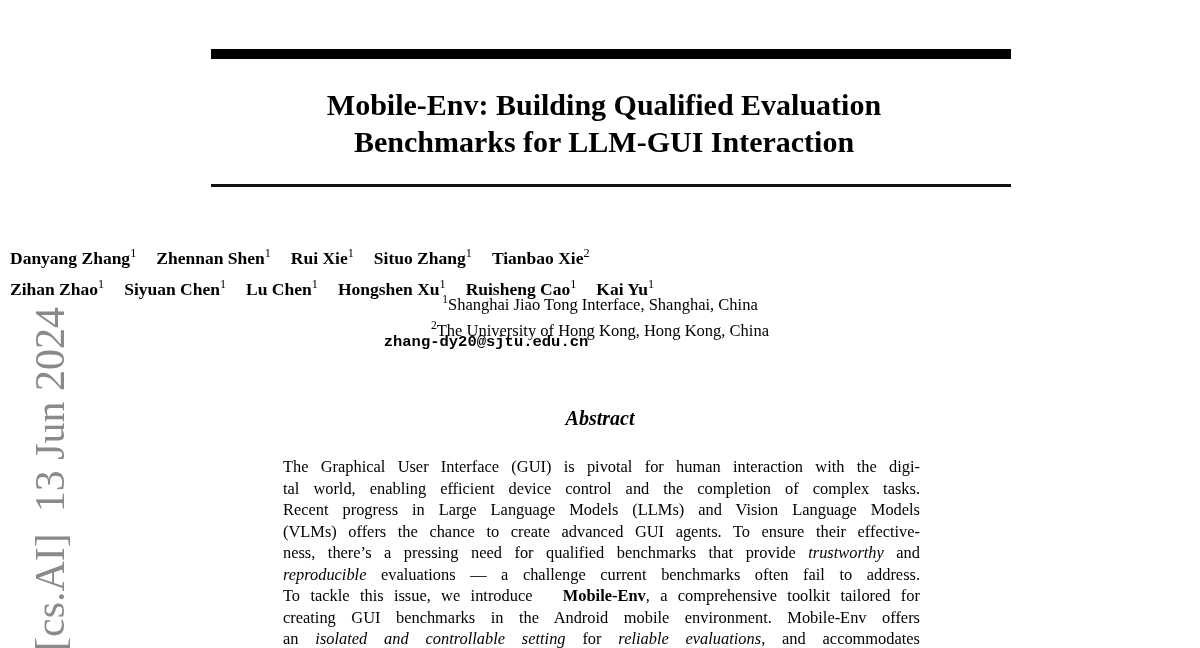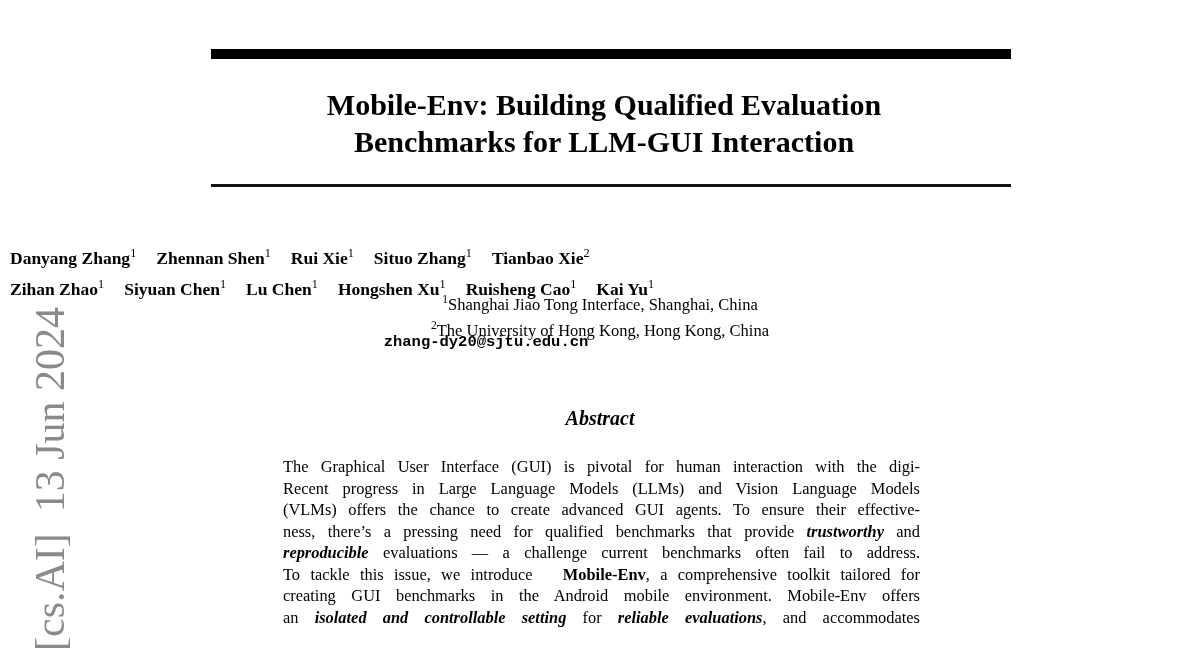--- a/index.html
+++ b/index.html
@@ -99,21 +99,21 @@
     width: 637px;
     font-size: 16.4px;
     line-height: 21.5px;
   }
   .abs-line {
     text-align: justify;
     text-align-last: justify;
     white-space: nowrap;
     width: 637px;
   }
-  .it { font-style: italic; font-weight: bold; }
+  .it { font-style: italic; }
   .bd { font-weight: bold; margin-left: 20px; }
 </style>
 </head>
 <body>
 
 <div class="page">
 
   <div class="watermark" style="color: rgb(138, 138, 138);">[cs.AI]  13 Jun 2024</div>
 
   <div class="rule-thick"></div>
@@ -134,20 +134,21 @@
     <div class="affil-line"><sup>1</sup><span>Shanghai Jiao Tong Interface, Shanghai, China</span></div>
     <div class="affil-line"><sup>2</sup><span>The University of Hong Kong, Hong Kong, China</span></div>
   </div>
 
   <div class="email">zhang-dy20@sjtu.edu.cn</div>
 
   <div class="abstract-heading">Abstract</div>
 
   <div class="abstract-body">
       <div class="abs-line"><span>The Graphical User Interface (GUI) is pivotal for human interaction with the digi-</span></div>
+      <div class="abs-line"><span>tal world, enabling efficient device control and the completion of complex tasks.</span></div>
       <div class="abs-line"><span>Recent progress in Large Language Models (LLMs) and Vision Language Models</span></div>
       <div class="abs-line"><span>(VLMs) offers the chance to create advanced GUI agents. To ensure their effective-</span></div>
       <div class="abs-line"><span>ness, there’s a pressing need for qualified benchmarks that provide </span><span class="it">trustworthy</span><span> and</span></div>
       <div class="abs-line"><span class="it">reproducible</span><span> evaluations — a challenge current benchmarks often fail to address.</span></div>
       <div class="abs-line"><span>To tackle this issue, we introduce </span><span class="bd">Mobile-Env</span><span>, a comprehensive toolkit tailored for</span></div>
       <div class="abs-line"><span>creating GUI benchmarks in the Android mobile environment. Mobile-Env offers</span></div>
       <div class="abs-line"><span>an </span><span class="it">isolated and controllable setting</span><span> for </span><span class="it">reliable evaluations</span><span>, and accommodates</span></div>
     </div>
 
 </div>

